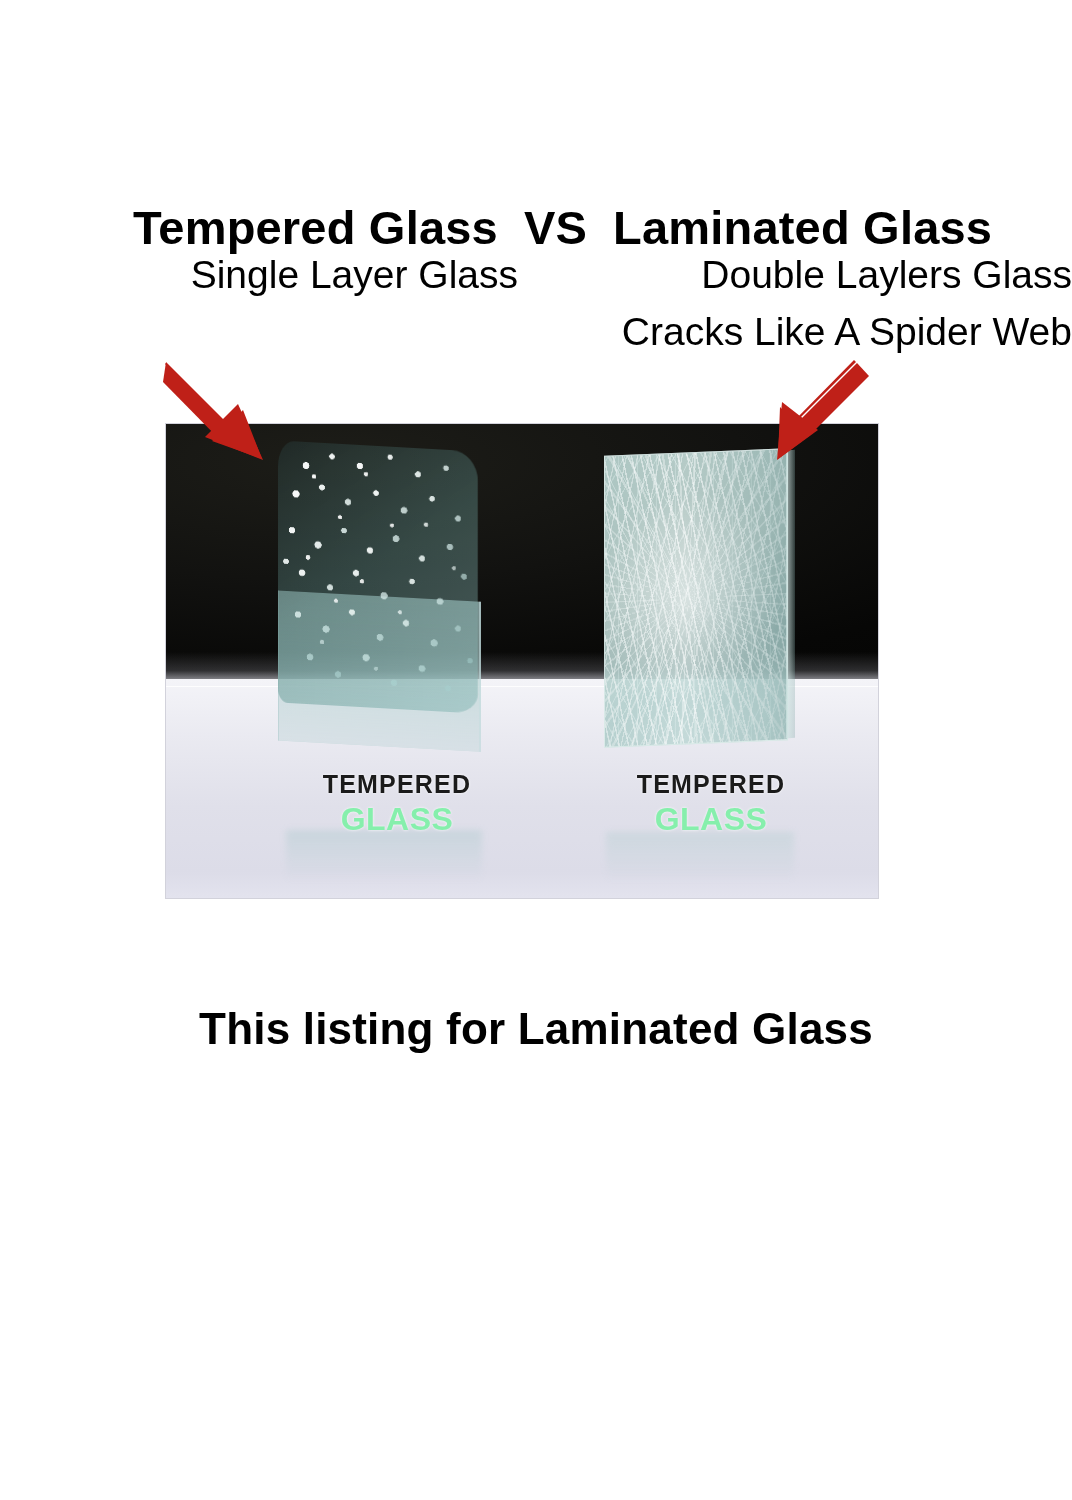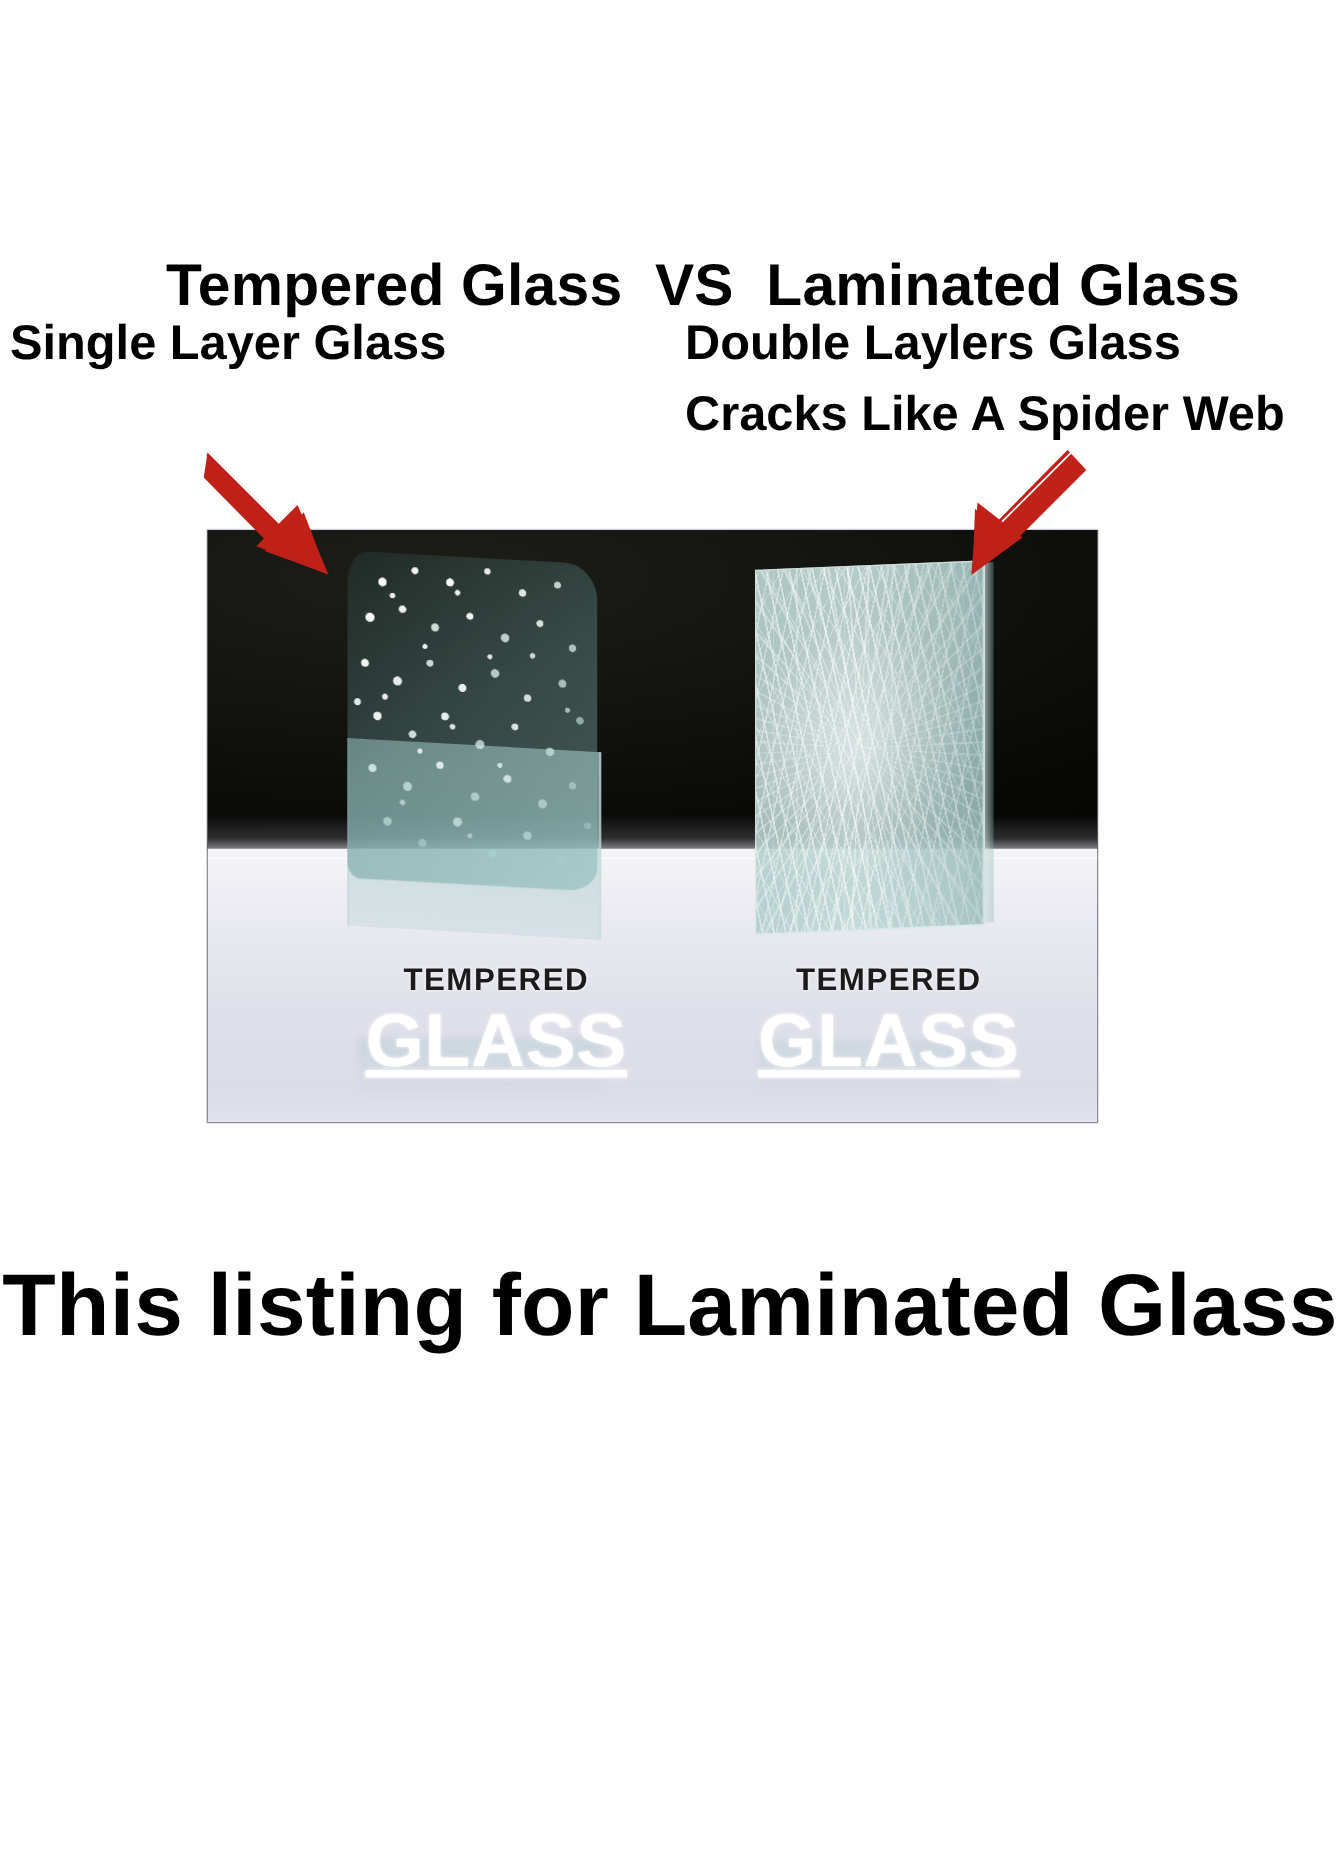--- a/index.html
+++ b/index.html
@@ -46,23 +46,23 @@
     left: 0;
     top: 246px;
     width: 1072px;
     height: 120px;
   }
   .desc-col {
     position: absolute;
     top: 0;
     color: #000000;
     font-size: 39px;
-    font-weight: 700;
+    font-weight: 400;
     line-height: 57px;
-    text-align: left;
+    text-align: right;
     white-space: nowrap;
   }
   .desc-col.left  { left: 8px;   width: 510px; }
   .desc-col.right { left: 548px; width: 524px; }
 
   
   .arrow-layer {
     position: absolute;
     left: 0; top: 0;
     width: 1072px;
@@ -274,39 +274,38 @@
     text-shadow: 0 0 3px rgba(255,255,255,0.9);
   }
   .cap .small {
     display: block;
     font-size: 25px;
     font-weight: 700;
     letter-spacing: 1.2px;
   }
   .cap .big {
     display: block;
-    font-size: 60px;
+    font-size: 32px;
     font-weight: 800;
     letter-spacing: 0.5px;
     margin-top: 6px;
-    color: #ffffff;
-    text-decoration: underline;
+    color: #86efac;
   }
   .cap.left  { left: 86px;  top: 348px; width: 290px; }
   .cap.right { left: 400px; top: 348px; width: 290px; }
 
   
   .footer-note {
     position: absolute;
     left: 0;
     top: 1004px;
     width: 1072px;
     text-align: center;
     color: #000000;
-    font-size: 70px;
+    font-size: 44px;
     font-weight: 700;
     letter-spacing: 0.2px;
     white-space: nowrap;
   }
 </style>
 </head>
 <body>
 
 <div class="canvas">
 

